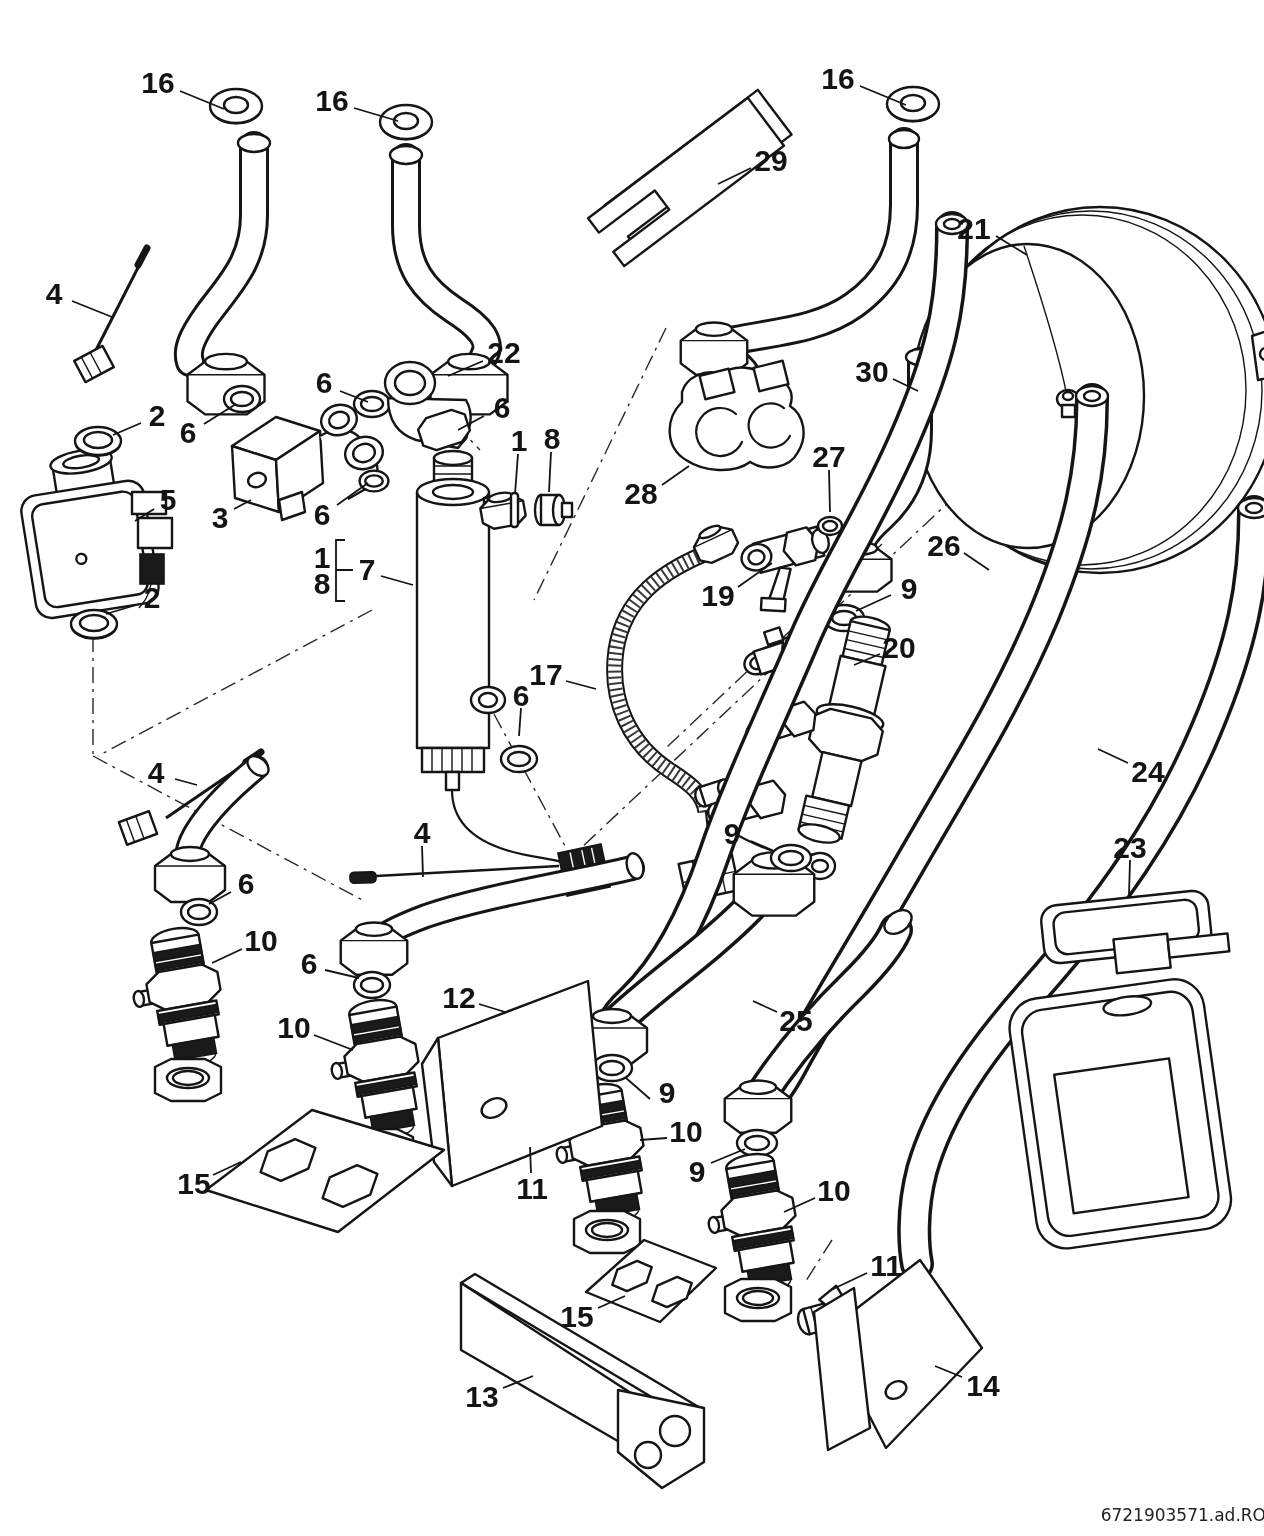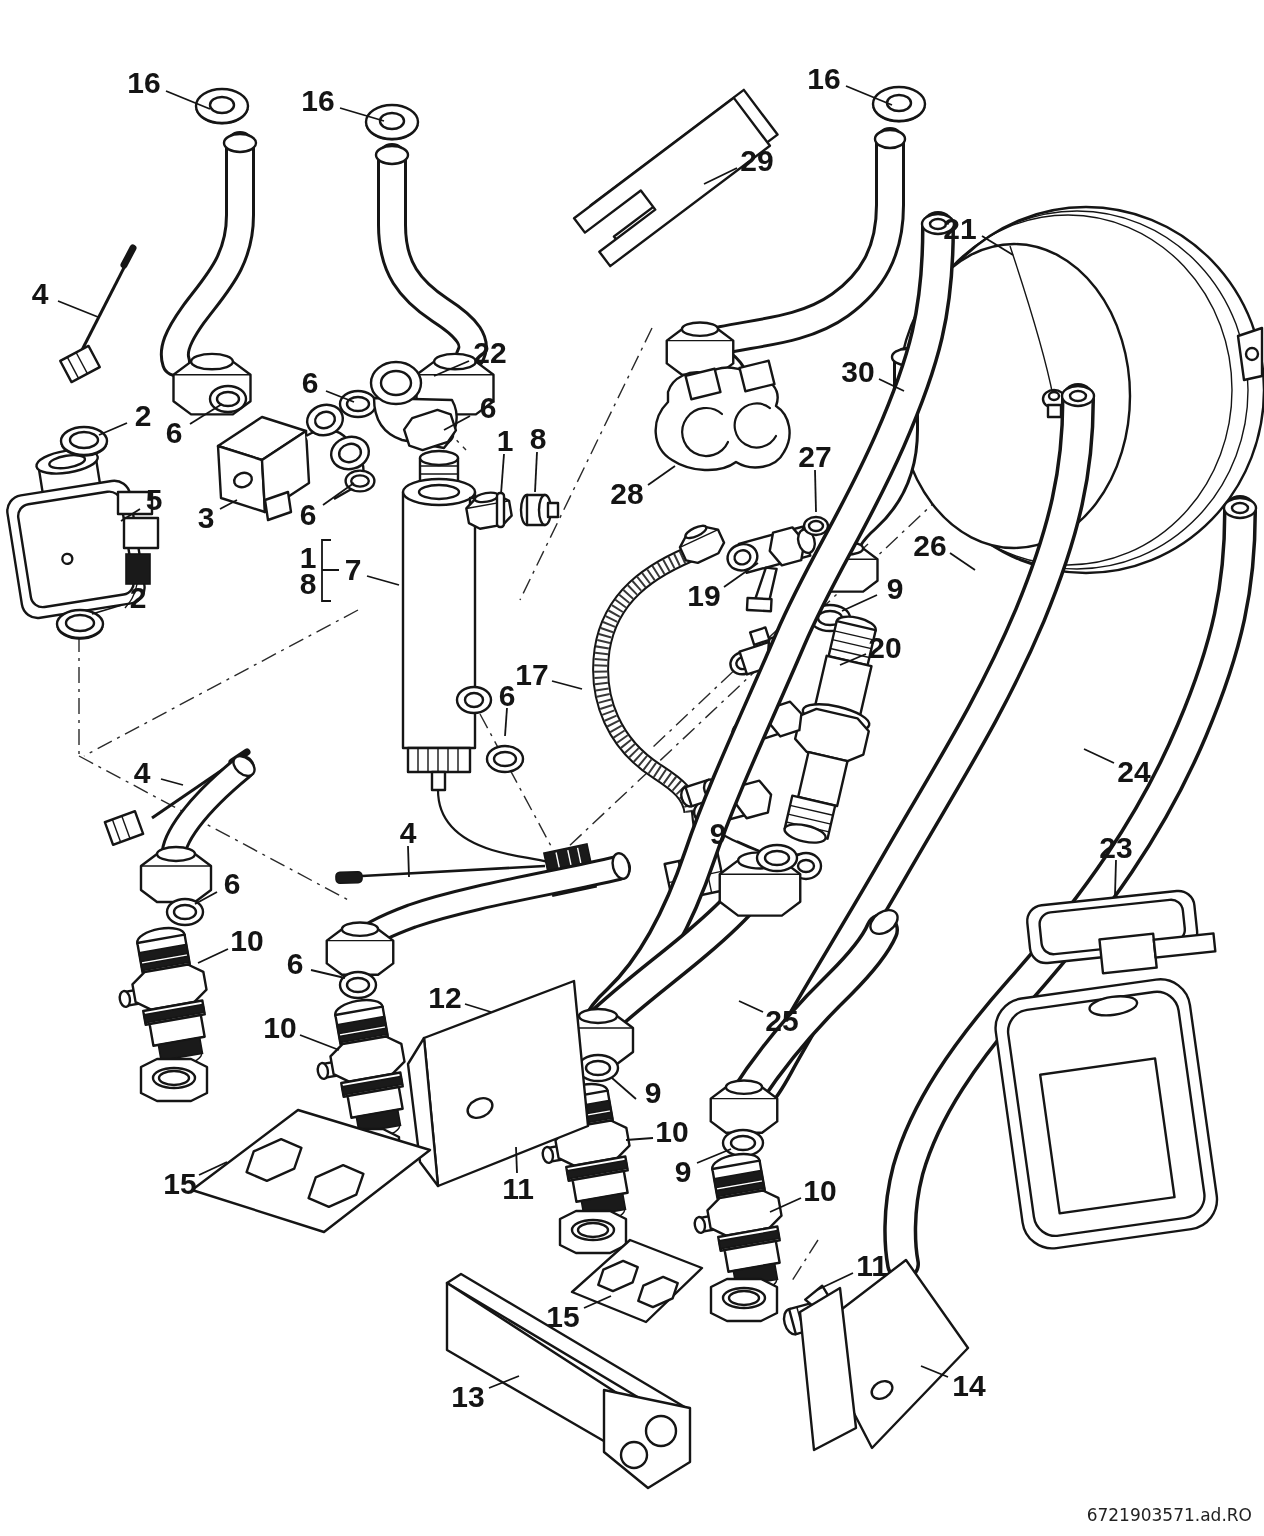--- a/index.html
+++ b/index.html
@@ -1,16 +1,16 @@
 <!DOCTYPE html>
 <html><head>
 <meta charset="utf-8">
 <style>
   html,body{margin:0;padding:0;background:#fff;}
-  .stage{width:1048px;height:1536px;position:relative;background:#fff;}
+  .stage{width:1048px;height:1536px;position:relative;background:#fff;margin-left:14px;}
   svg{display:block;}
   .ol{fill:#fff;stroke:#151515;stroke-width:2.4;stroke-linejoin:round;}
   .ln{fill:none;stroke:#151515;stroke-width:2.2;stroke-linecap:round;stroke-linejoin:round;}
   .thin{fill:none;stroke:#151515;stroke-width:1.4;}
   .blk{fill:#1a1a1a;stroke:#151515;stroke-width:1.6;}
   .dash{fill:none;stroke:#2a2a2a;stroke-width:1.4;stroke-dasharray:16 6 3 6;}
   .leader{stroke:#141414;stroke-width:1.8;fill:none;}
   .callout{font:700 30px "Liberation Sans",sans-serif;fill:#141414;}
   .foot{font:17px "DejaVu Sans",sans-serif;fill:#222;}
 </style>

